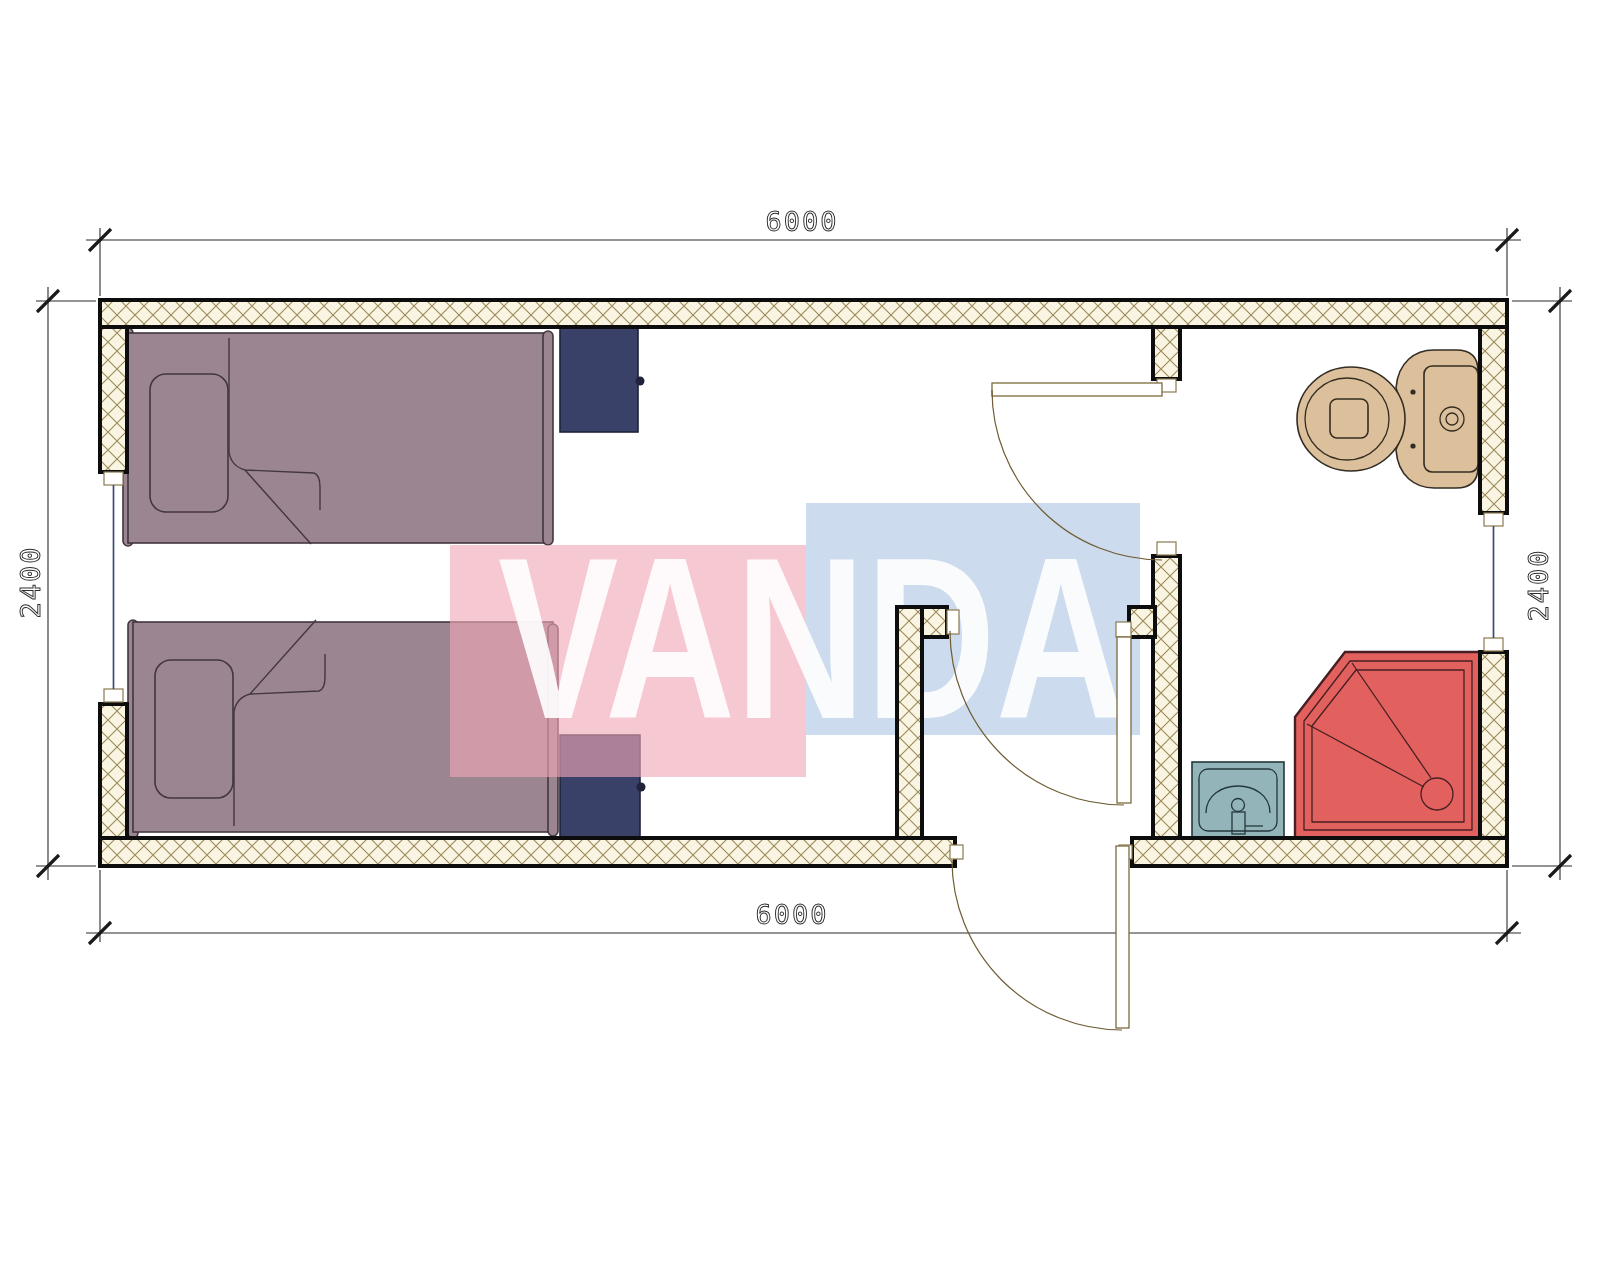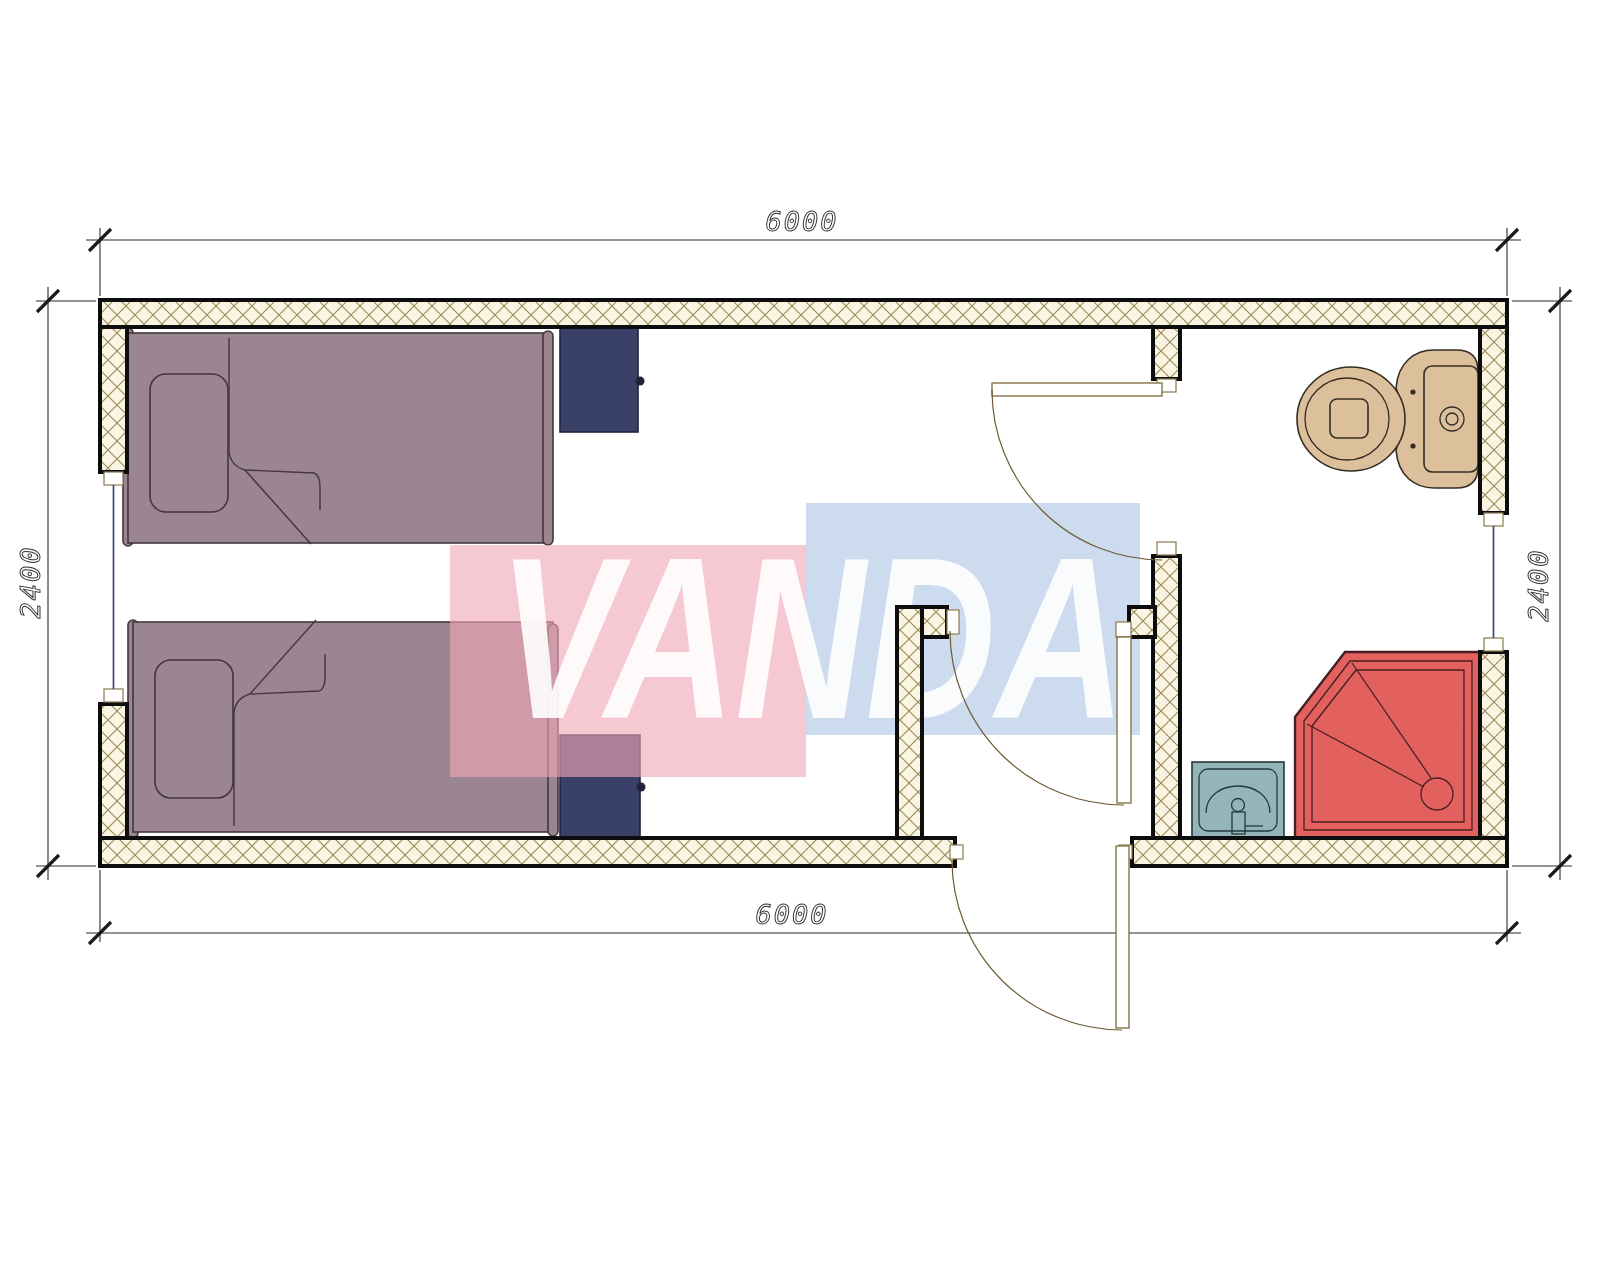--- a/index.html
+++ b/index.html
@@ -1,16 +1,16 @@
 <!DOCTYPE html>
 <html><head>
 <meta charset="utf-8">
 <style>
   html,body{margin:0;padding:0;background:#ffffff;}
-  .page{width:1600px;height:1280px;background:#ffffff;overflow:hidden;font-style:italic;}
+  .page{width:1600px;height:1280px;background:#ffffff;overflow:hidden;}
   svg{display:block;}
   
   .dimline{stroke:#2b2b2b;stroke-width:1.1;fill:none;}
   .tick{stroke:#1a1a1a;stroke-width:3.2;fill:none;}
   .dimtext{font-family:"DejaVu Sans Mono",monospace;font-size:27px;letter-spacing:2px;
            fill:none;stroke:#2e2e2e;stroke-width:0.95;}
   
   .wall{fill:url(#hatch);stroke:#0d0d0d;stroke-width:4;}
   
   .furn{stroke:#43363f;stroke-width:1.6;}

